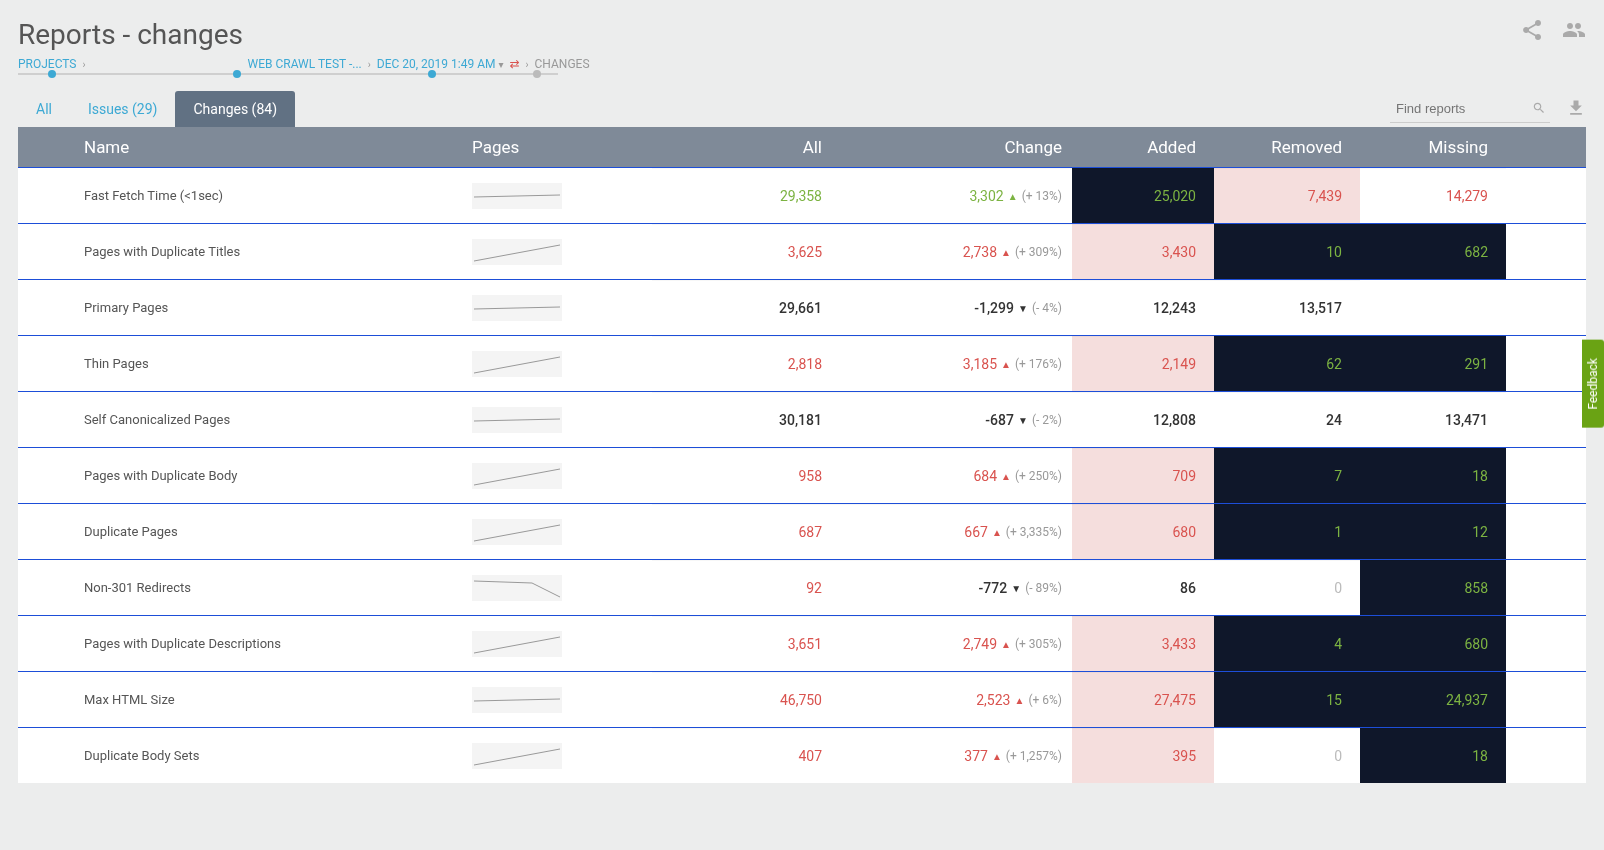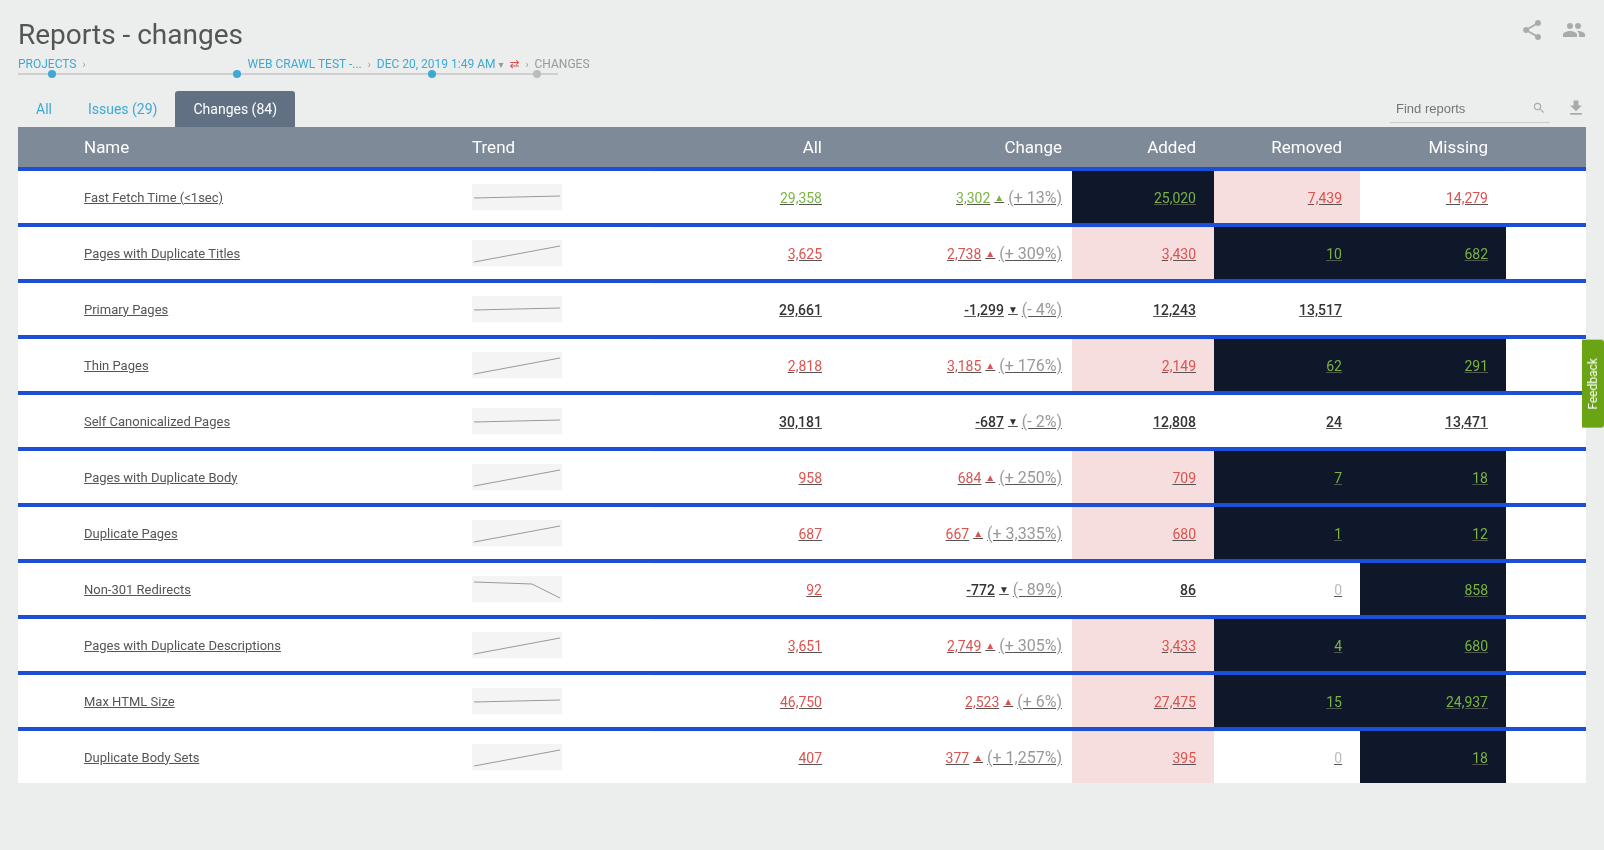--- a/index.html
+++ b/index.html
@@ -31,29 +31,29 @@
 .table { background: #fff; }
 .thead { display: flex; background: #7f8a98; color: #fff; font-size: 17px; padding: 10px 0; }
 .col-expand { width: 44px; flex-shrink: 0; }
 .col-name { width: 390px; flex-shrink: 0; padding-left: 22px; }
 .col-trend { width: 200px; flex-shrink: 0; text-align: left; padding-left: 20px; }
 .col-all { width: 200px; flex-shrink: 0; text-align: right; padding-right: 30px; }
 .col-change { width: 220px; flex-shrink: 0; text-align: right; padding-right: 10px; }
 .col-added { width: 142px; flex-shrink: 0; text-align: right; padding-right: 18px; }
 .col-removed { width: 146px; flex-shrink: 0; text-align: right; padding-right: 18px; }
 .col-missing { width: 146px; flex-shrink: 0; text-align: right; padding-right: 18px; }
-.row { display: flex; align-items: center; height: 56px; border-top: 4px solid #1d4ed8; font-size: 14px; color: #555; text-decoration: underline; }
+.row { display: flex; align-items: center; height: 56px; border-top: 1px solid #1d4ed8; font-size: 14px; color: #555; }
 .row .col-name { color: #555; font-size: 13px; }
 .trend-box { width: 90px; height: 26px; background: #f4f4f4; position: relative; }
 .trend-box svg { position: absolute; top: 0; left: 0; width: 100%; height: 100%; }
 .green { color: #7cb342; }
 .red { color: #d9534f; }
 .black { color: #333; font-weight: 500; }
 .zero { color: #bbb; }
-.pct { color: #999; font-size: 16px; margin-left: 4px; }
+.pct { color: #999; font-size: 12px; margin-left: 4px; }
 .arrow { font-size: 10px; margin-left: 4px; }
 .cell-bg-green { background: #0f172a; }
 .cell-bg-red { background: #f5dedd; }
 .cell-bg-white { background: #fff; }
 .col-added, .col-removed, .col-missing { height: 100%; display: flex; align-items: center; justify-content: flex-end; }
 .col-all, .col-change { height: 100%; display: flex; align-items: center; justify-content: flex-end; }
 .row .col-all, .row .col-change, .row .col-added, .row .col-removed, .row .col-missing { border-top: 1px solid rgba(0,0,0,0.03); }
 .feedback-tab { position: fixed; right: 0; top: 340px; background: #6aa314; color: #fff; padding: 18px 4px; writing-mode: vertical-rl; transform: rotate(180deg); font-size: 12px; cursor: pointer; border-radius: 3px 0 0 3px; }
 </style>
 </head>
@@ -107,21 +107,21 @@
       <span class="dl-icon"><svg viewBox="0 0 24 24">
             <path d="M19 9h-4V3H9v6H5l7 7 7-7zM5 18v2h14v-2H5z"></path>
           </svg></span>
     </div>
   </div>
 
   <div class="table">
     <div class="thead">
       <div class="col-expand"></div>
       <div class="col-name">Name</div>
-      <div class="col-trend">Trend</div>
+      <div class="col-trend">Pages</div>
       <div class="col-all">All</div>
       <div class="col-change">Change</div>
       <div class="col-added">Added</div>
       <div class="col-removed">Removed</div>
       <div class="col-missing">Missing</div>
     </div>
     <div id="rows">
         <div class="row">
     <div class="col-expand"></div>
     <div class="col-name">Fast Fetch Time (&lt;1sec)</div>

